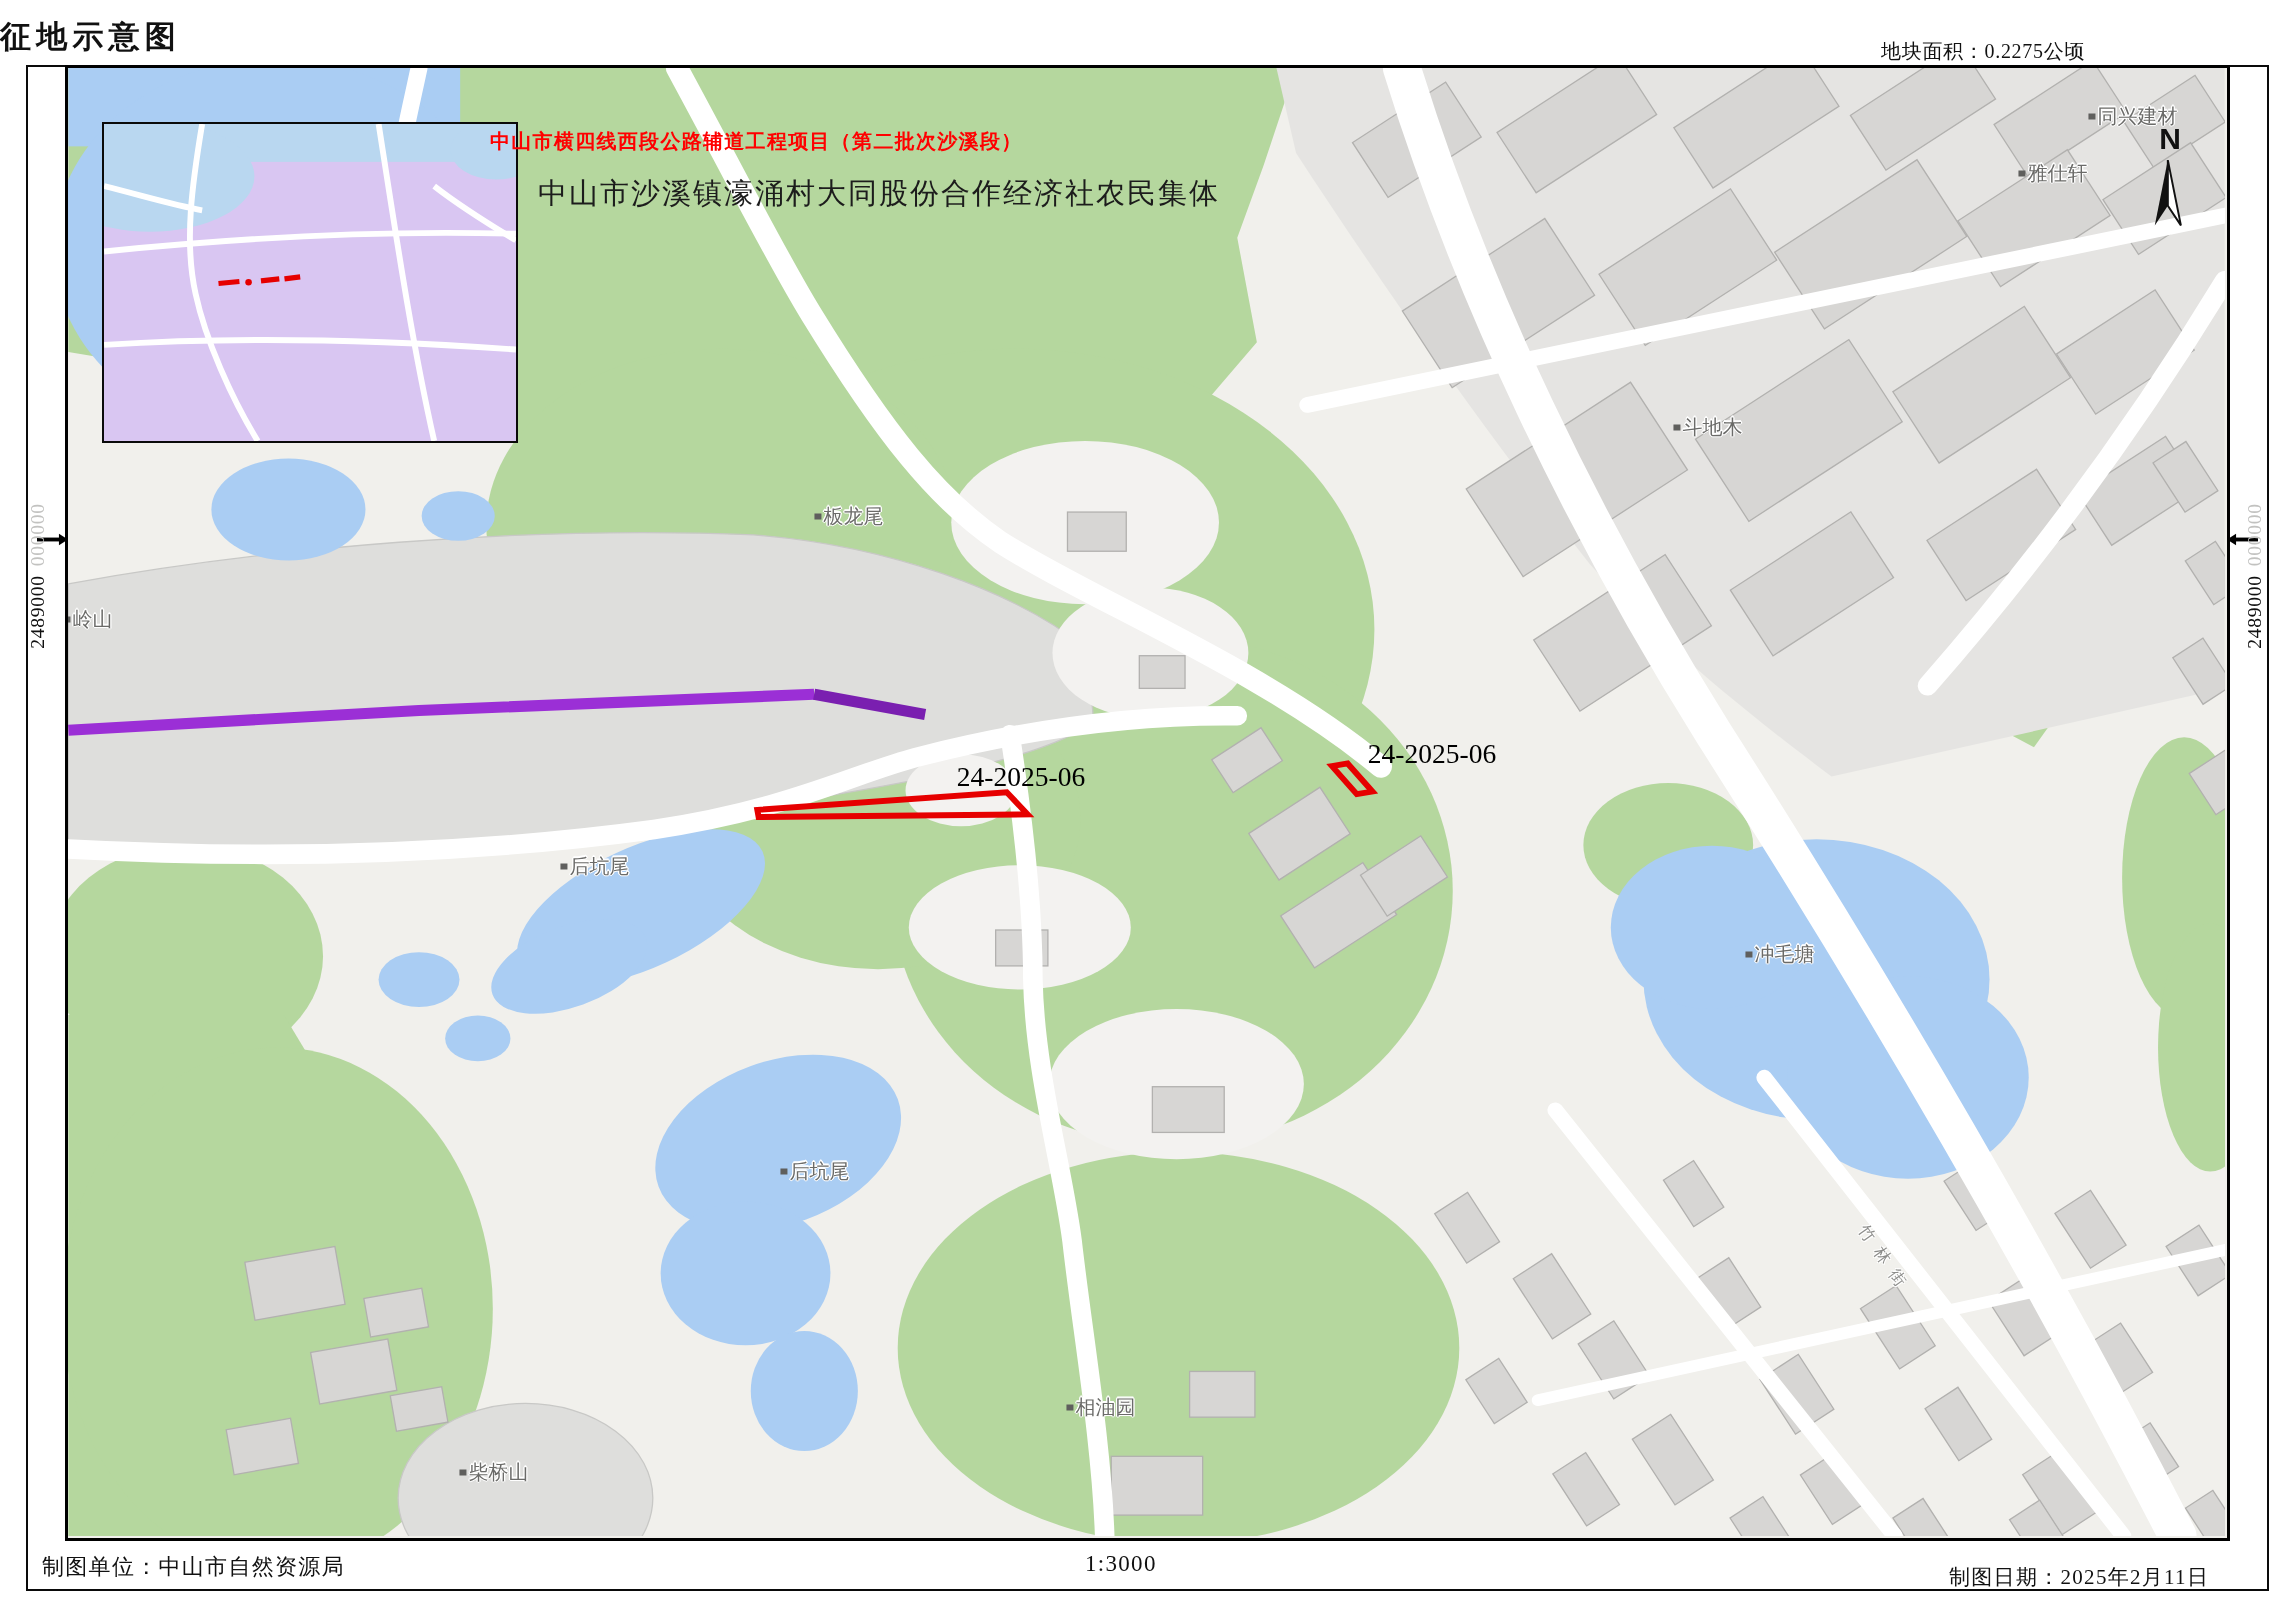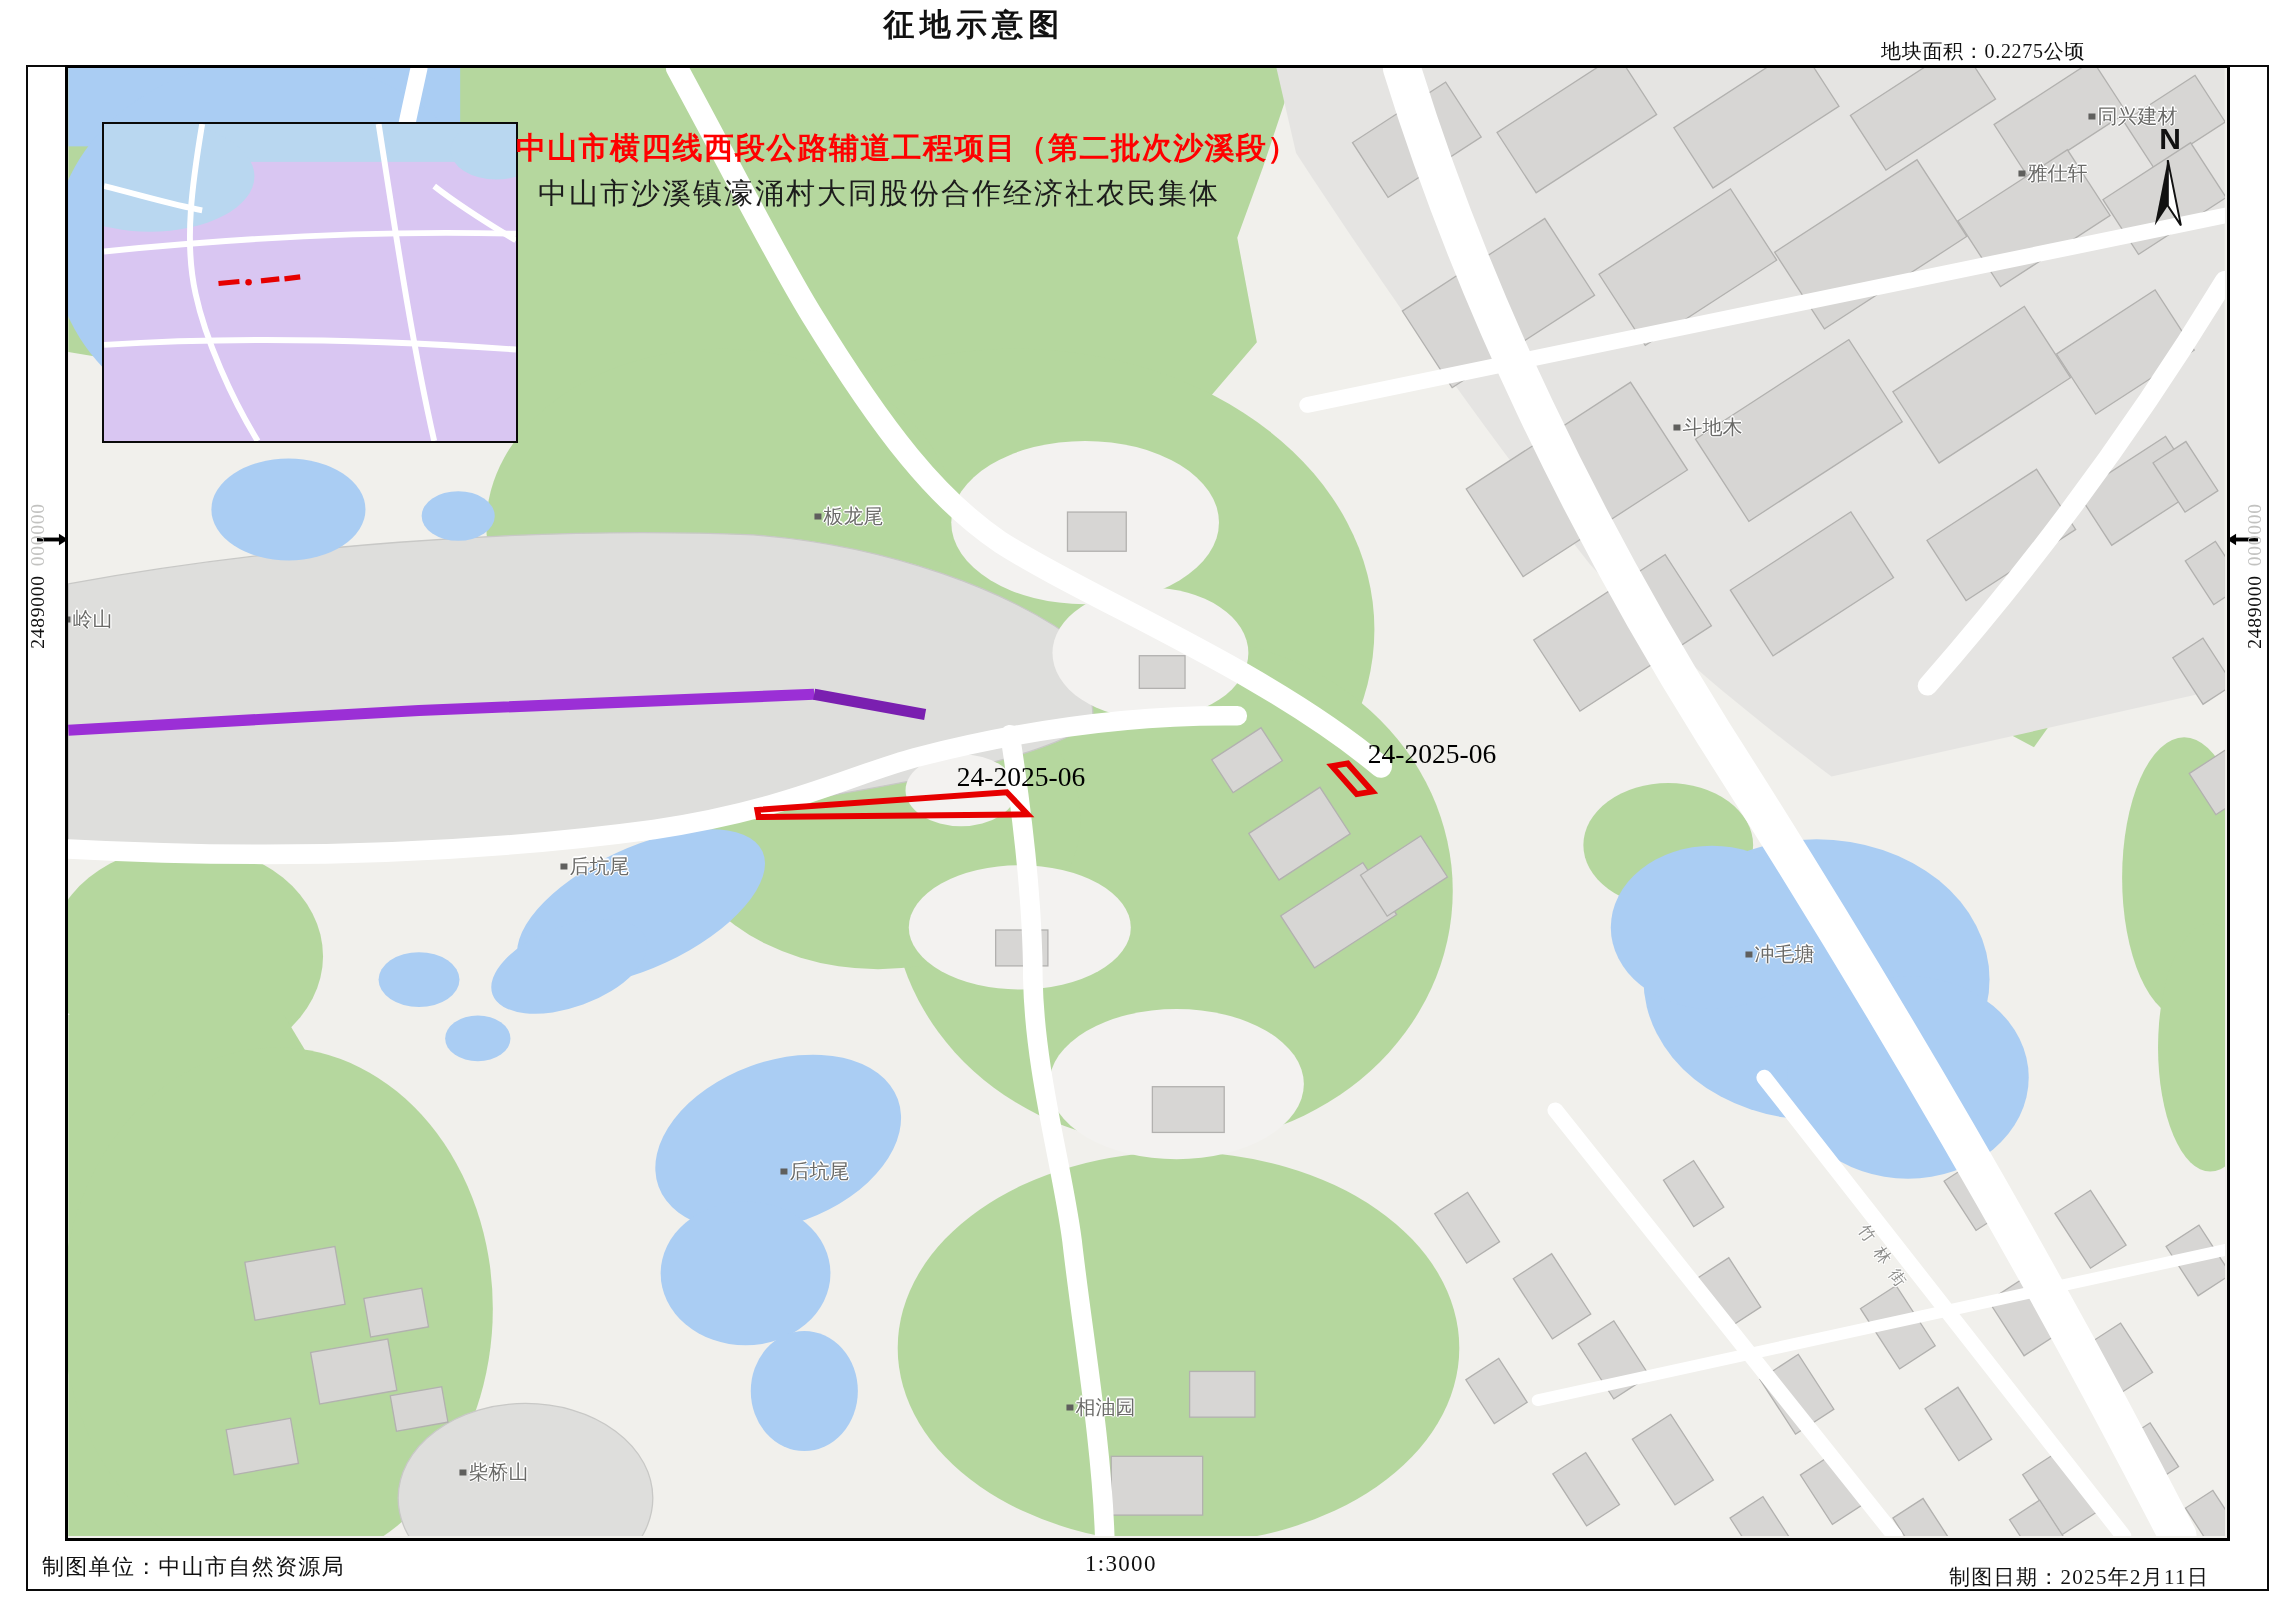--- a/index.html
+++ b/index.html
@@ -1,27 +1,27 @@
 <!DOCTYPE html>
 <html style="font-size:10.5px"><head>
 <meta charset="utf-8">
 <style>
   html,body{margin:0;padding:0;background:#ffffff;}
   body{width:2295px;height:1623px;position:relative;overflow:hidden;
        font-family:"Liberation Serif", serif;color:#111;}
   .abs{position:absolute;}
   
-  .page-title{left:0;top:4px;width:1948px;text-align:center;font-size:31px;font-weight:600;letter-spacing:5.2px;}
+  .page-title{left:0;top:16px;width:1948px;font-size:31px;font-weight:600;letter-spacing:5.2px;}
   .area-note{left:1881px;top:38px;font-size:20px;letter-spacing:0.7px;}
   
   .outer-frame{left:26px;top:65px;width:2243px;height:1526px;border:2.6px solid #0a0a0a;box-sizing:border-box;}
   .map-frame{left:65px;top:65px;width:2165px;height:1476px;border:3.9px solid #000;box-sizing:border-box;overflow:hidden;background:#f1f0ec;}
   .map-frame > svg{position:absolute;left:0;top:0;}
   
-  .project-title{left:448px;top:60px;font-size:30px;font-weight:700;color:#ff0000;letter-spacing:1.3px;white-space:nowrap;}
+  .project-title{left:422px;top:60px;font-size:20px;font-weight:700;color:#ff0000;letter-spacing:1.3px;white-space:nowrap;}
   .owner-title{left:454px;top:106px;font-size:29px;color:#1c1c1c;letter-spacing:2px;white-space:nowrap;margin-left:16px;}
   
   .parcel-label{font-size:27.5px;color:#000;white-space:nowrap;transform:translate(-50%,-50%);font-family:"Liberation Serif",serif;}
   
   .place-label{font-family:"DejaVu Sans",sans-serif;font-size:20px;color:#6b6b69;white-space:nowrap;
     transform:translate(-50%,-50%);
     text-shadow:-1.3px 0 #fff,1.3px 0 #fff,0 -1.3px #fff,0 1.3px #fff,-0.7px -0.7px #fff,0.7px 0.7px #fff,0.7px -0.7px #fff,-0.7px 0.7px #fff;}
   .place-label .marker{display:inline-block;width:6.5px;height:6.5px;background:#5f5f5d;margin-right:2.6px;vertical-align:2.6px;}
   .road-label{font-family:"DejaVu Sans",sans-serif;font-size:16.4px;color:#8c8c8a;letter-spacing:10.5px;white-space:nowrap;
     transform:translate(-50%,-50%) rotate(55deg);

